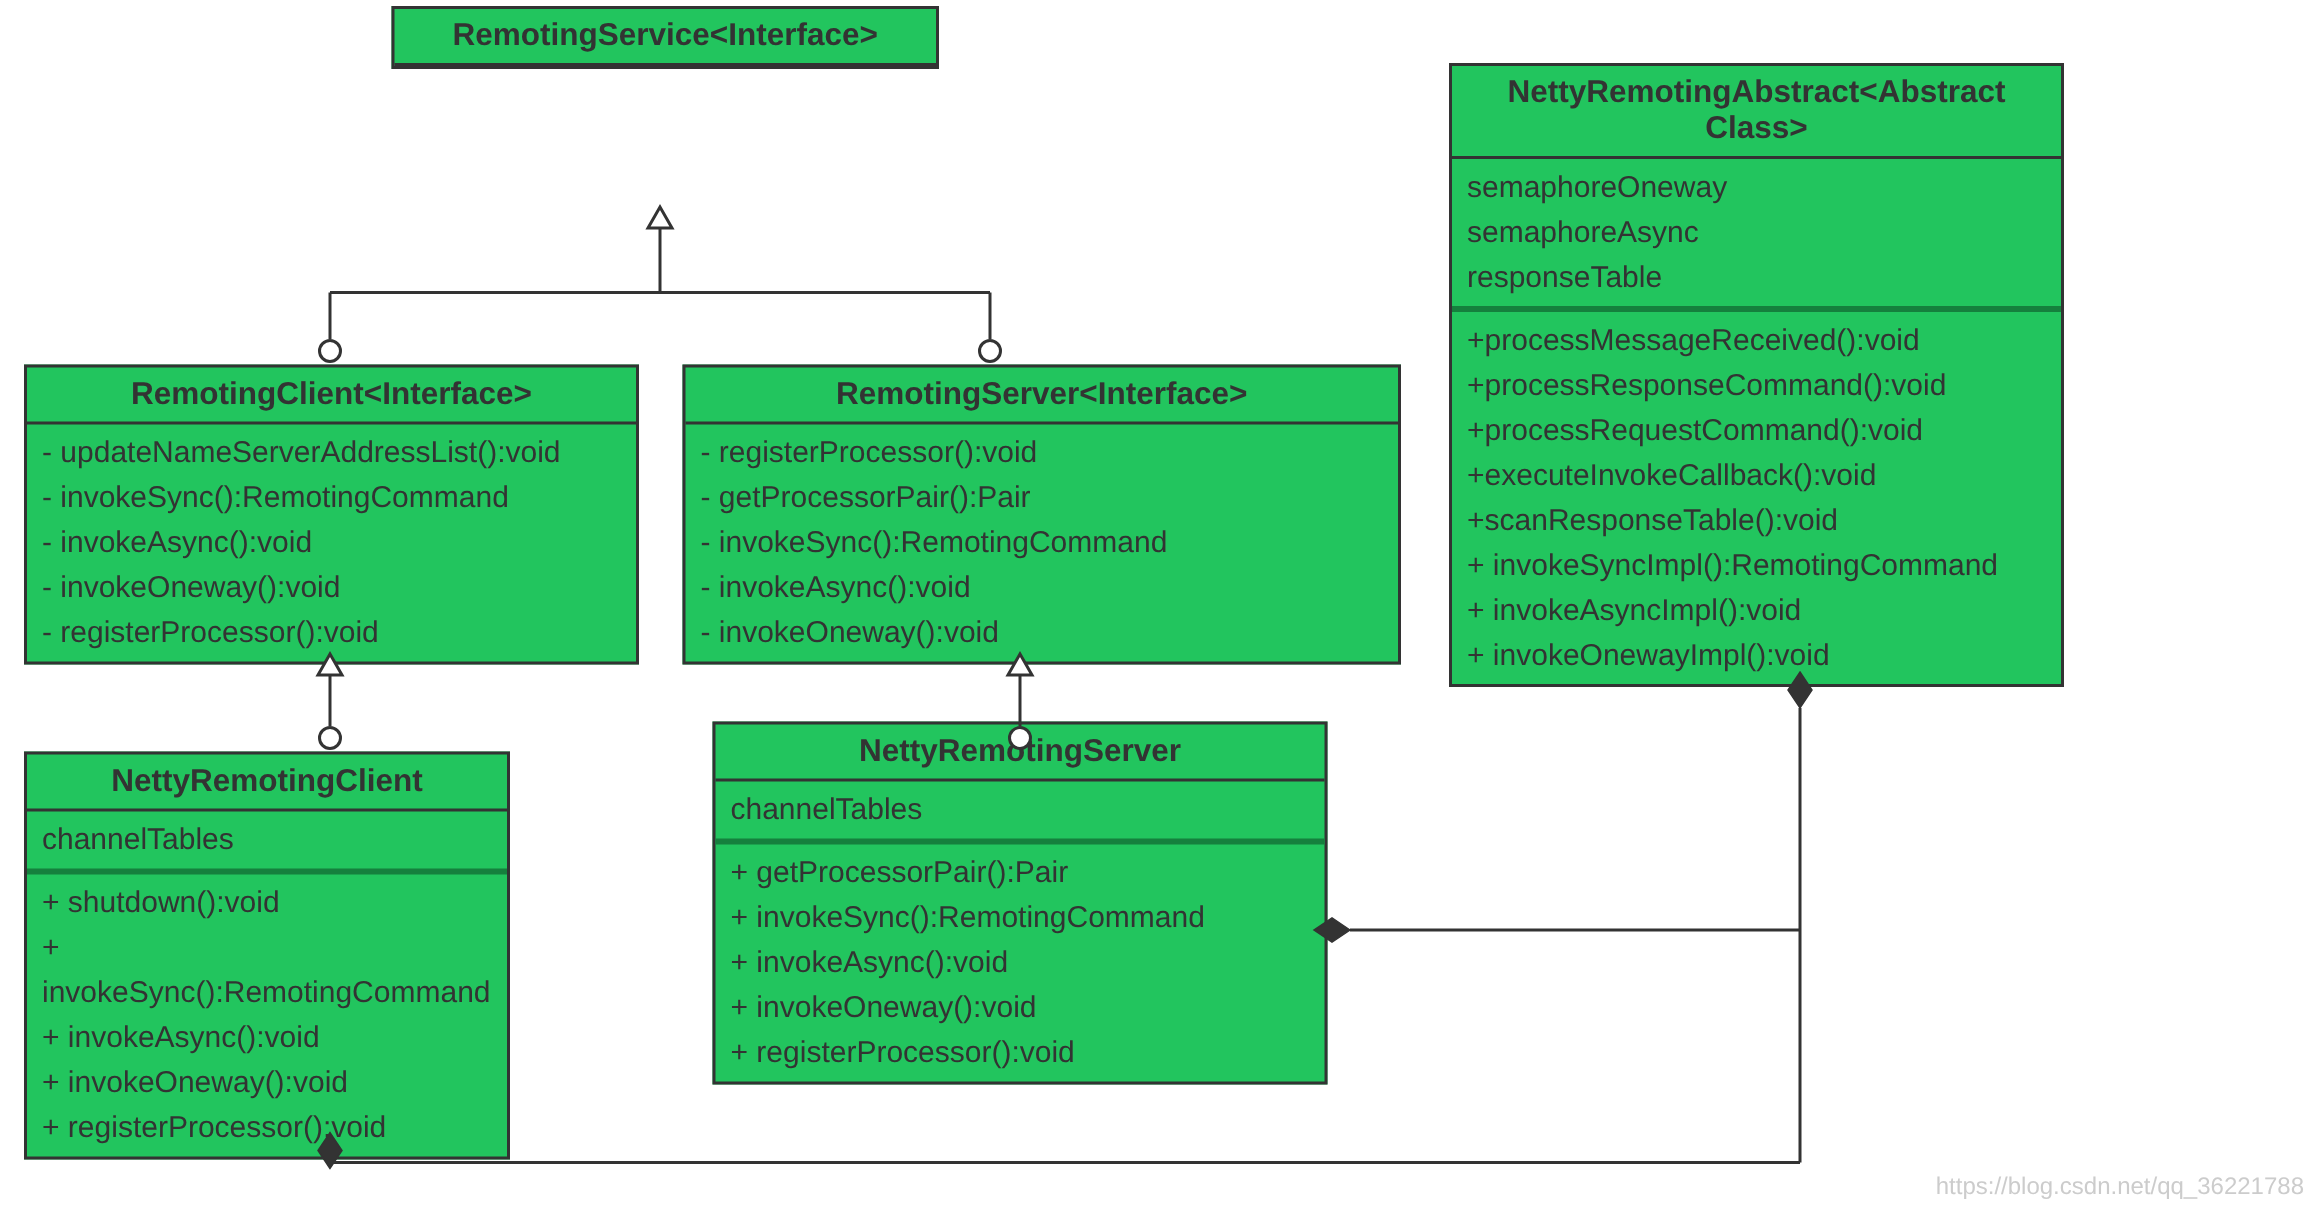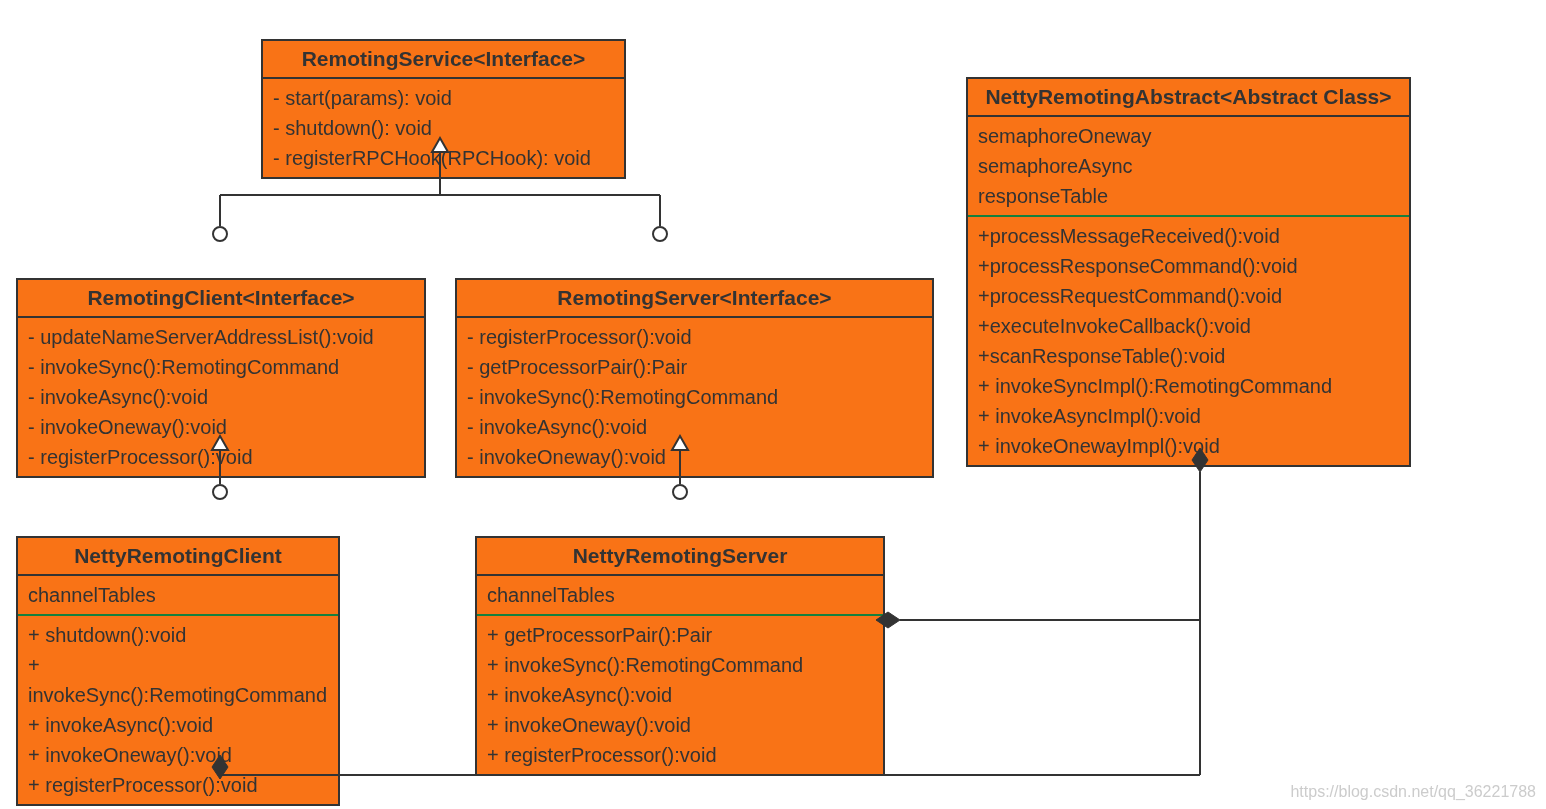--- a/index.html
+++ b/index.html
@@ -9,37 +9,36 @@
     margin: 0;
     padding: 0;
     width: 1546px;
     height: 809px;
     position: relative;
     color: #333;
   }
   .class-box {
     position: absolute;
     border: 2px solid #333;
-    background: #f97316;
-    margin-top: 35px;
+    background: #22c55e;
   }
   .class-title {
     text-align: center;
     font-weight: bold;
     font-size: 21px;
     padding: 6px 10px;
     border-bottom: 2px solid #333;
   }
   .class-section {
     padding: 4px 10px;
     font-size: 20px;
     line-height: 1.5;
   }
   .class-section + .class-section {
-    border-top: 2px solid #15803d;
+    border-top: 4px solid #15803d;
   }
   svg.connectors {
     position: absolute;
     top: 0;
     left: 0;
     width: 1546px;
     height: 809px;
     pointer-events: none;
   }
   .watermark {
@@ -48,25 +47,20 @@
     right: 10px;
     font-size: 16px;
     color: #ccc;
   }
 </style>
 </head>
 <body>
 
 <div class="class-box" style="left:261px; top:4px; width:365px;">
   <div class="class-title">RemotingService&lt;Interface&gt;</div>
-  <div class="class-section">
-    <div>- start(params): void</div>
-    <div>- shutdown(): void</div>
-    <div>- registerRPCHook(RPCHook): void</div>
-  </div>
 </div>
 
 <div class="class-box" style="left:16px; top:243px; width:410px;">
   <div class="class-title">RemotingClient&lt;Interface&gt;</div>
   <div class="class-section">
     <div>- updateNameServerAddressList():void</div>
     <div>- invokeSync():RemotingCommand</div>
     <div>- invokeAsync():void</div>
     <div>- invokeOneway():void</div>
     <div>- registerProcessor():void</div>
@@ -91,35 +85,35 @@
   </div>
   <div class="class-section">
     <div>+ shutdown():void</div>
     <div>+ invokeSync():RemotingCommand</div>
     <div>+ invokeAsync():void</div>
     <div>+ invokeOneway():void</div>
     <div>+ registerProcessor():void</div>
   </div>
 </div>
 
-<div class="class-box" style="left:475px; top:501px; width:410px;">
+<div class="class-box" style="left:475px; top:481px; width:410px;">
   <div class="class-title">NettyRemotingServer</div>
   <div class="class-section">
     <div>channelTables</div>
   </div>
   <div class="class-section">
     <div>+ getProcessorPair():Pair</div>
     <div>+ invokeSync():RemotingCommand</div>
     <div>+ invokeAsync():void</div>
     <div>+ invokeOneway():void</div>
     <div>+ registerProcessor():void</div>
   </div>
 </div>
 
-<div class="class-box" style="left:966px; top:42px; width:445px;">
+<div class="class-box" style="left:966px; top:42px; width:410px;">
   <div class="class-title">NettyRemotingAbstract&lt;Abstract Class&gt;</div>
   <div class="class-section">
     <div>semaphoreOneway</div>
     <div>semaphoreAsync</div>
     <div>responseTable</div>
   </div>
   <div class="class-section">
     <div>+processMessageReceived():void</div>
     <div>+processResponseCommand():void</div>
     <div>+processRequestCommand():void</div>

